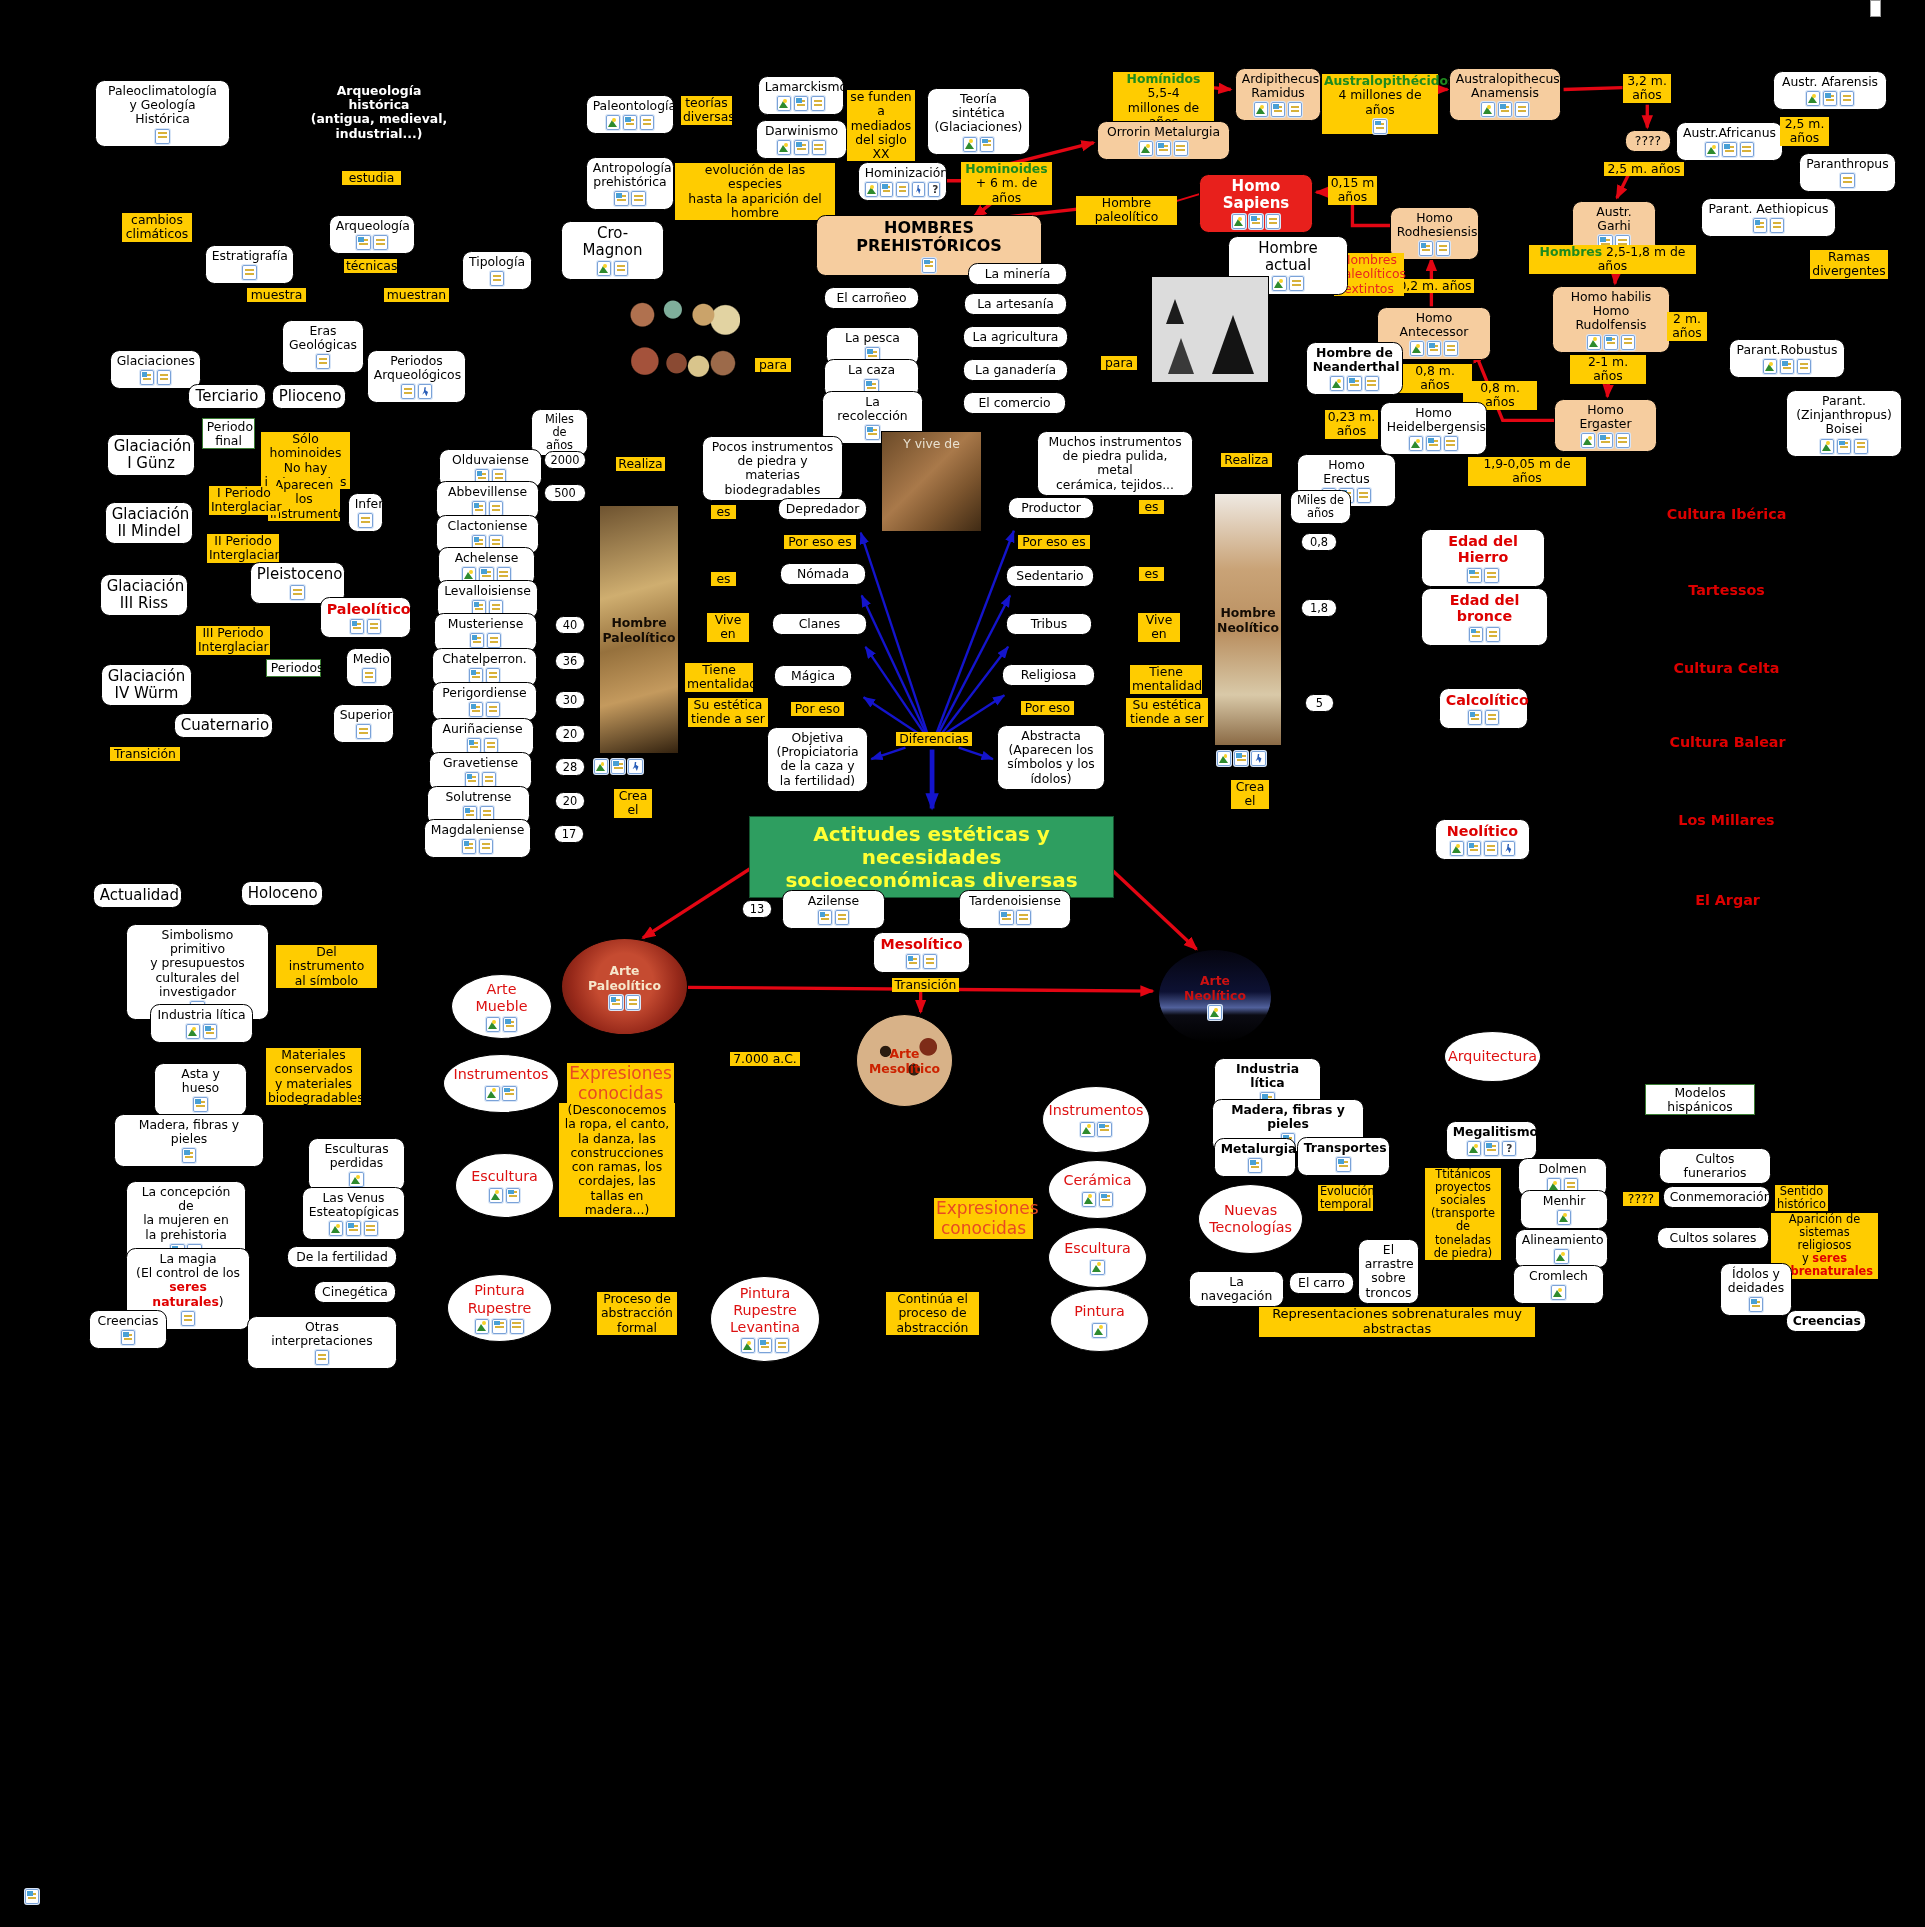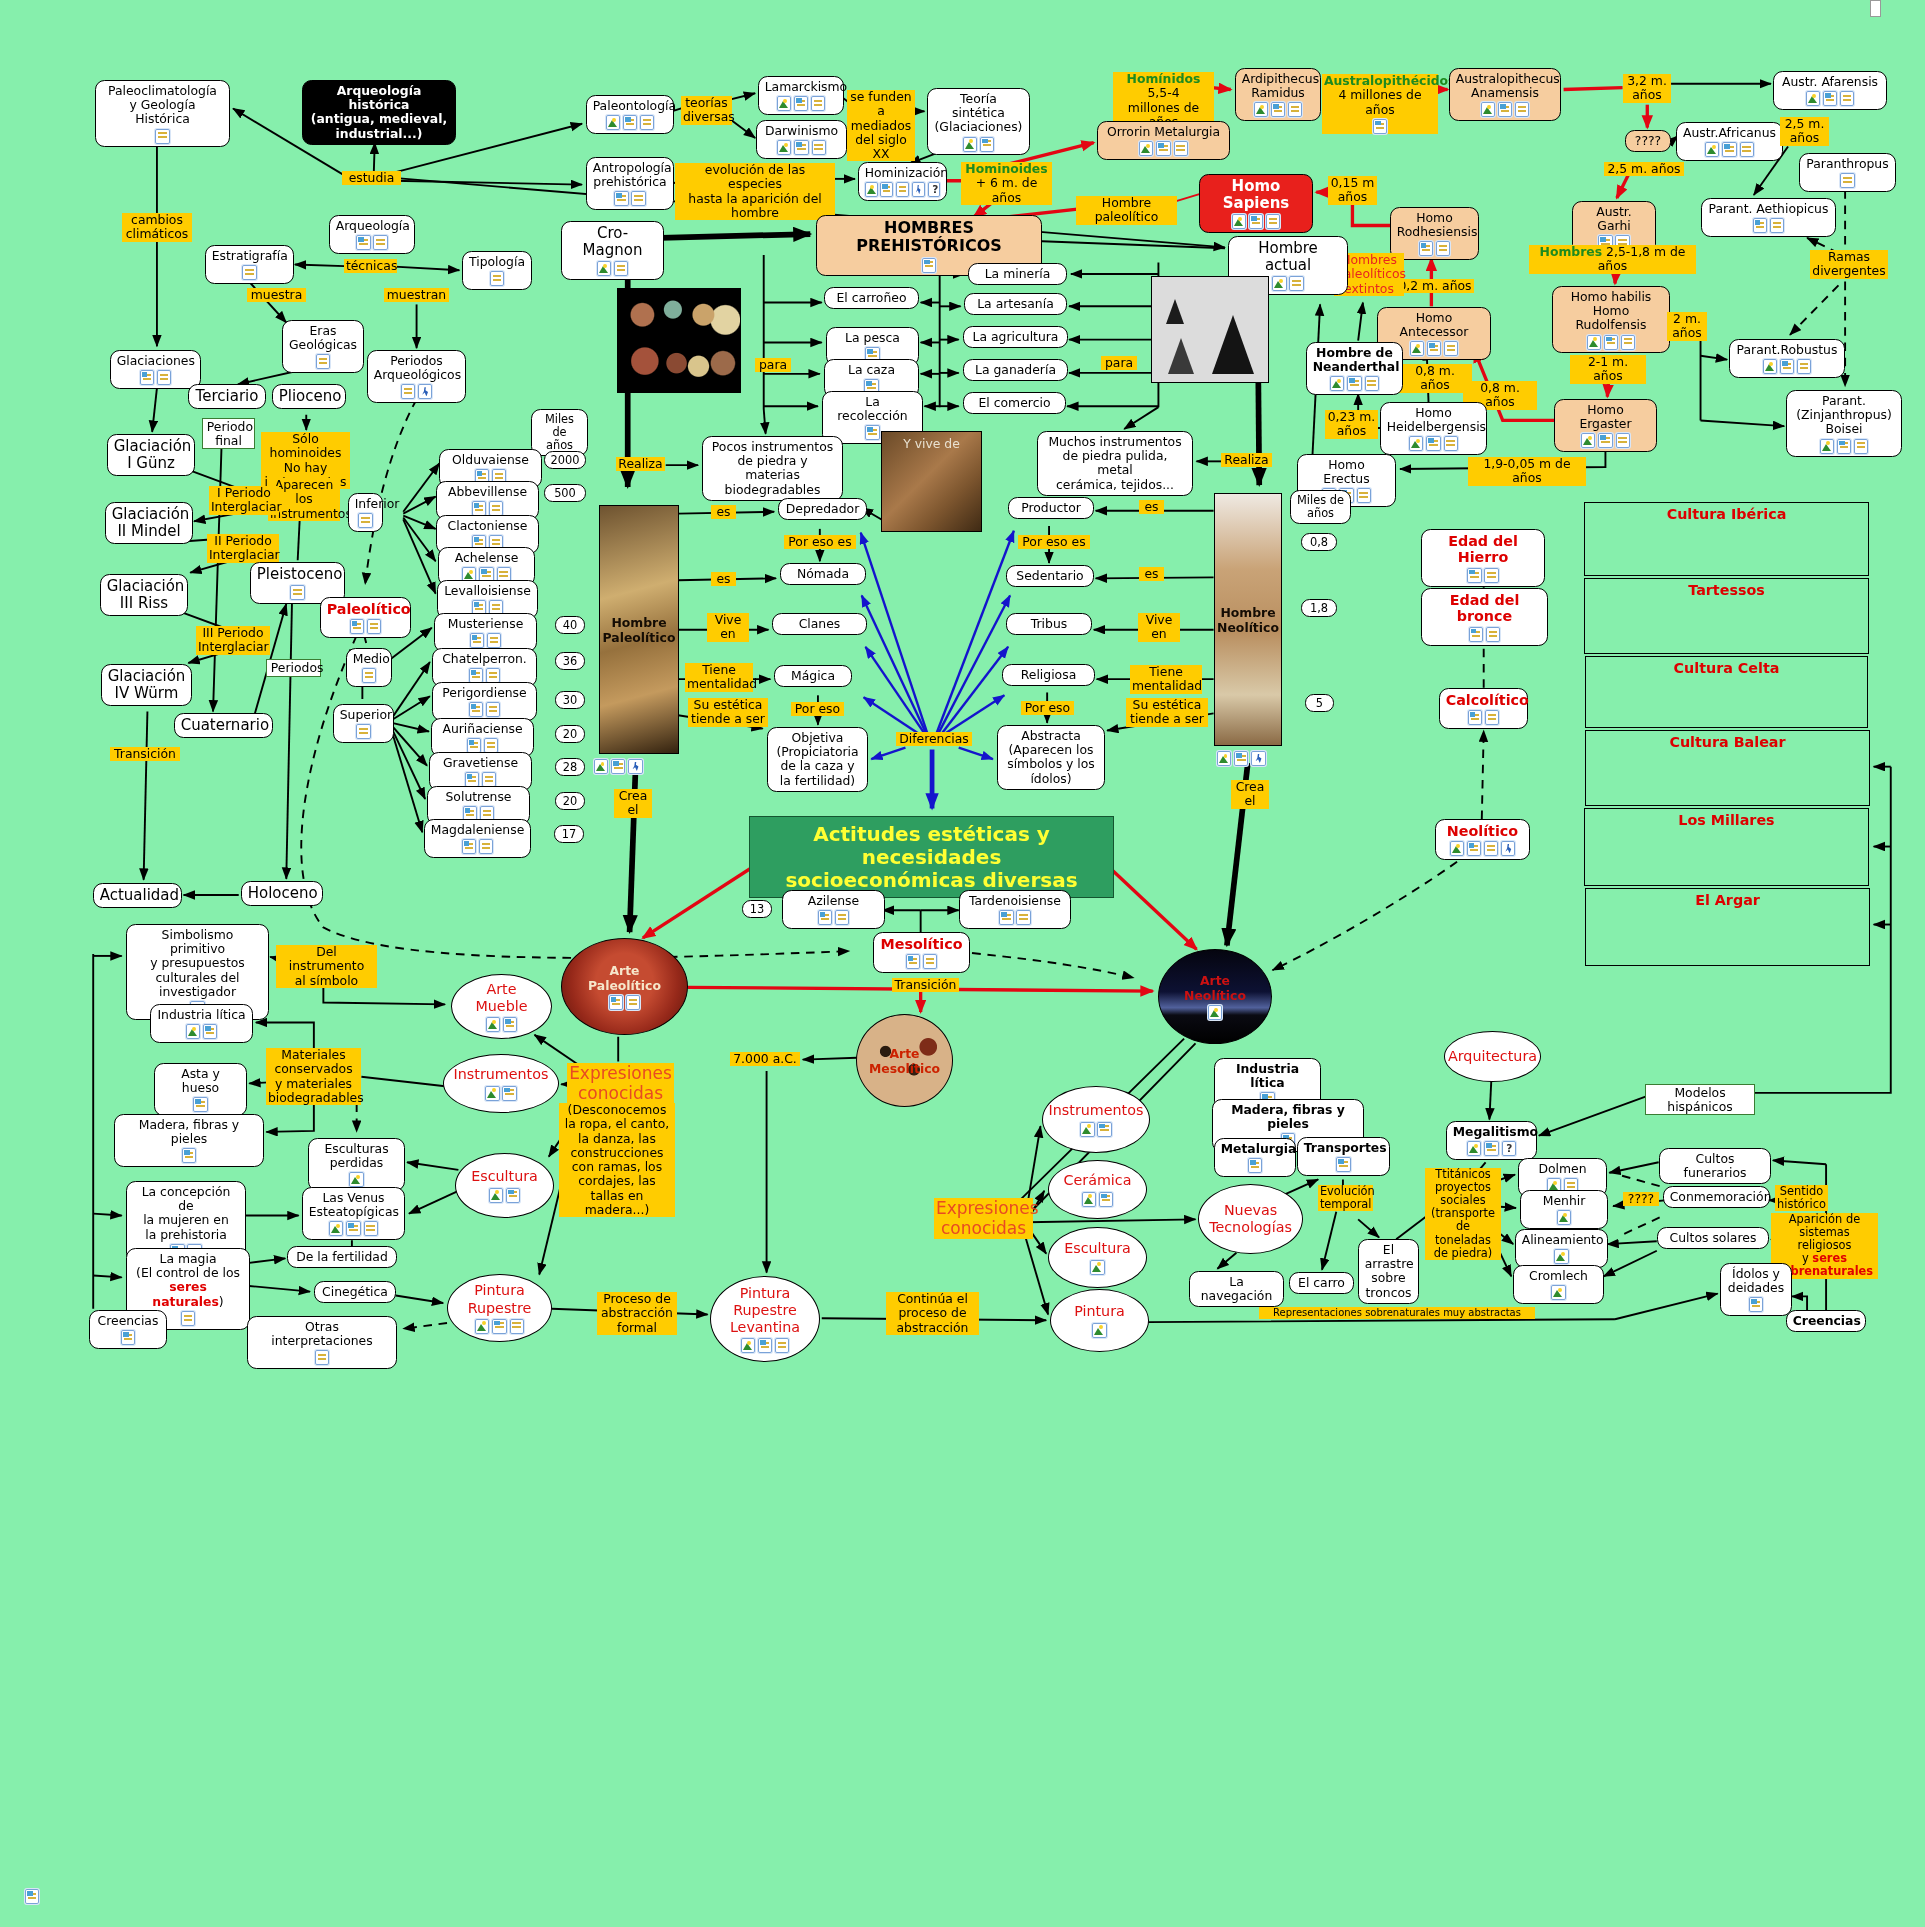--- a/index.html
+++ b/index.html
@@ -1,16 +1,16 @@
 <!DOCTYPE html>
 <html style="font-size:15px"><head>
 <meta charset="utf-8">
 <style>
   html,body{margin:0;padding:0;background:#FFCC00;}
-  #canvas{position:relative;width:1925px;height:1928px;background:#86efac;font-family:"DejaVu Sans","Liberation Sans",sans-serif;font-size:12.4px;color:#000;overflow:hidden;}
+  #canvas{position:relative;width:1925px;height:1928px;background:#000000;font-family:"DejaVu Sans","Liberation Sans",sans-serif;font-size:12.4px;color:#000;overflow:hidden;}
   #wires{position:absolute;left:0;top:0;z-index:1;}
   .nd,.lbl,.pill,.gb,.oval,.panel,.img,.strip,.iov{position:absolute;z-index:2;box-sizing:border-box;}
   .nd{background:#fff;border:1.4px solid #000;border-radius:9.5px;padding:2.9px 5.7px;text-align:center;line-height:1.15;}
   .nd span[data-bind]{white-space:pre-line;}
   .peach{background:#F6CD9F;}
   .black{background:#000;color:#fff;font-weight:bold;}
   .redbox{background:#E8201C;color:#fff;font-weight:bold;font-size:15px;}
   .redtx{color:#DD0000;font-weight:bold;font-size:14.3px;}
   .bold{font-weight:bold;}
   .big{font-size:15px;}
@@ -940,21 +940,21 @@
 <div class="nd" style="left:1358px;top:1239px;width:61px"><span data-bind="na.arrastre">El
 arrastre
 sobre
 troncos</span></div>
 <div class="lbl" style="left:1425px;top:1168px;width:76px;font-size:11.4px"><span data-bind="na.titanicos">Ttitánicos
 proyectos
 sociales
 (transporte
 de toneladas
 de piedra)</span></div>
-<div class="lbl" style="left:1259px;top:1307px;width:276px;font-size:10px"><span data-bind="na.representaciones">Representaciones sobrenaturales muy abstractas</span></div>
+<div class="lbl" style="left:1259px;top:1307px;width:276px;font-size:13px"><span data-bind="na.representaciones">Representaciones sobrenaturales muy abstractas</span></div>
 
 <div class="oval" style="left:1444px;top:1031px;width:97px;height:51px">
       <span data-bind="mg.arquitectura">Arquitectura</span>
     </div>
 <div class="nd bold" style="left:1446px;top:1121px;width:91px"><span data-bind="mg.megalitismo">Megalitismo</span><span class="ic">
         <span class="i-i"></span>
         <span class="i-p"></span>
         <span class="i-q"></span>
       </span></div>
 <div class="nd" style="left:1518px;top:1158px;width:89px"><span data-bind="mg.dolmen">Dolmen</span><span class="ic">

